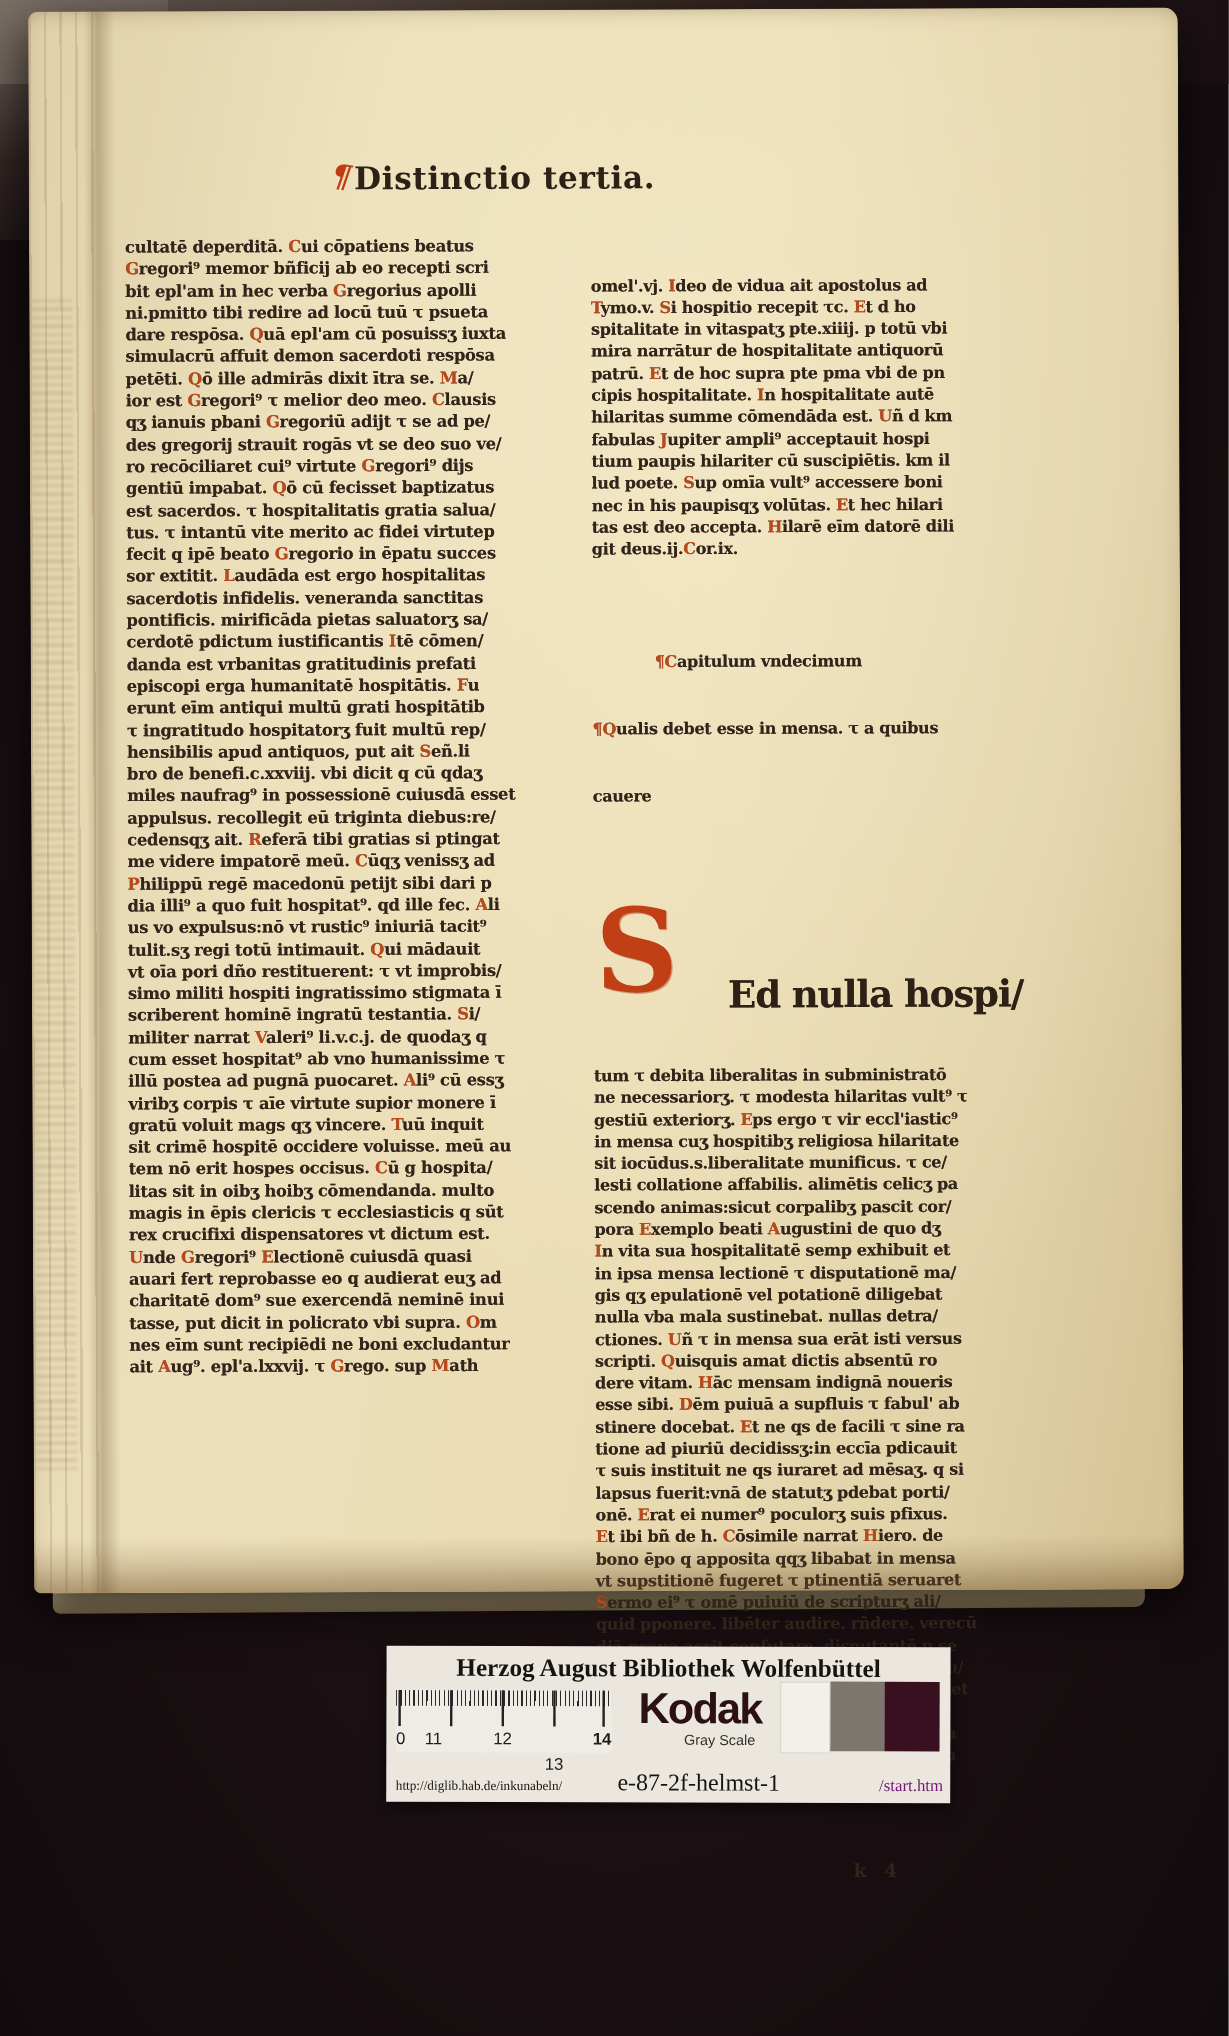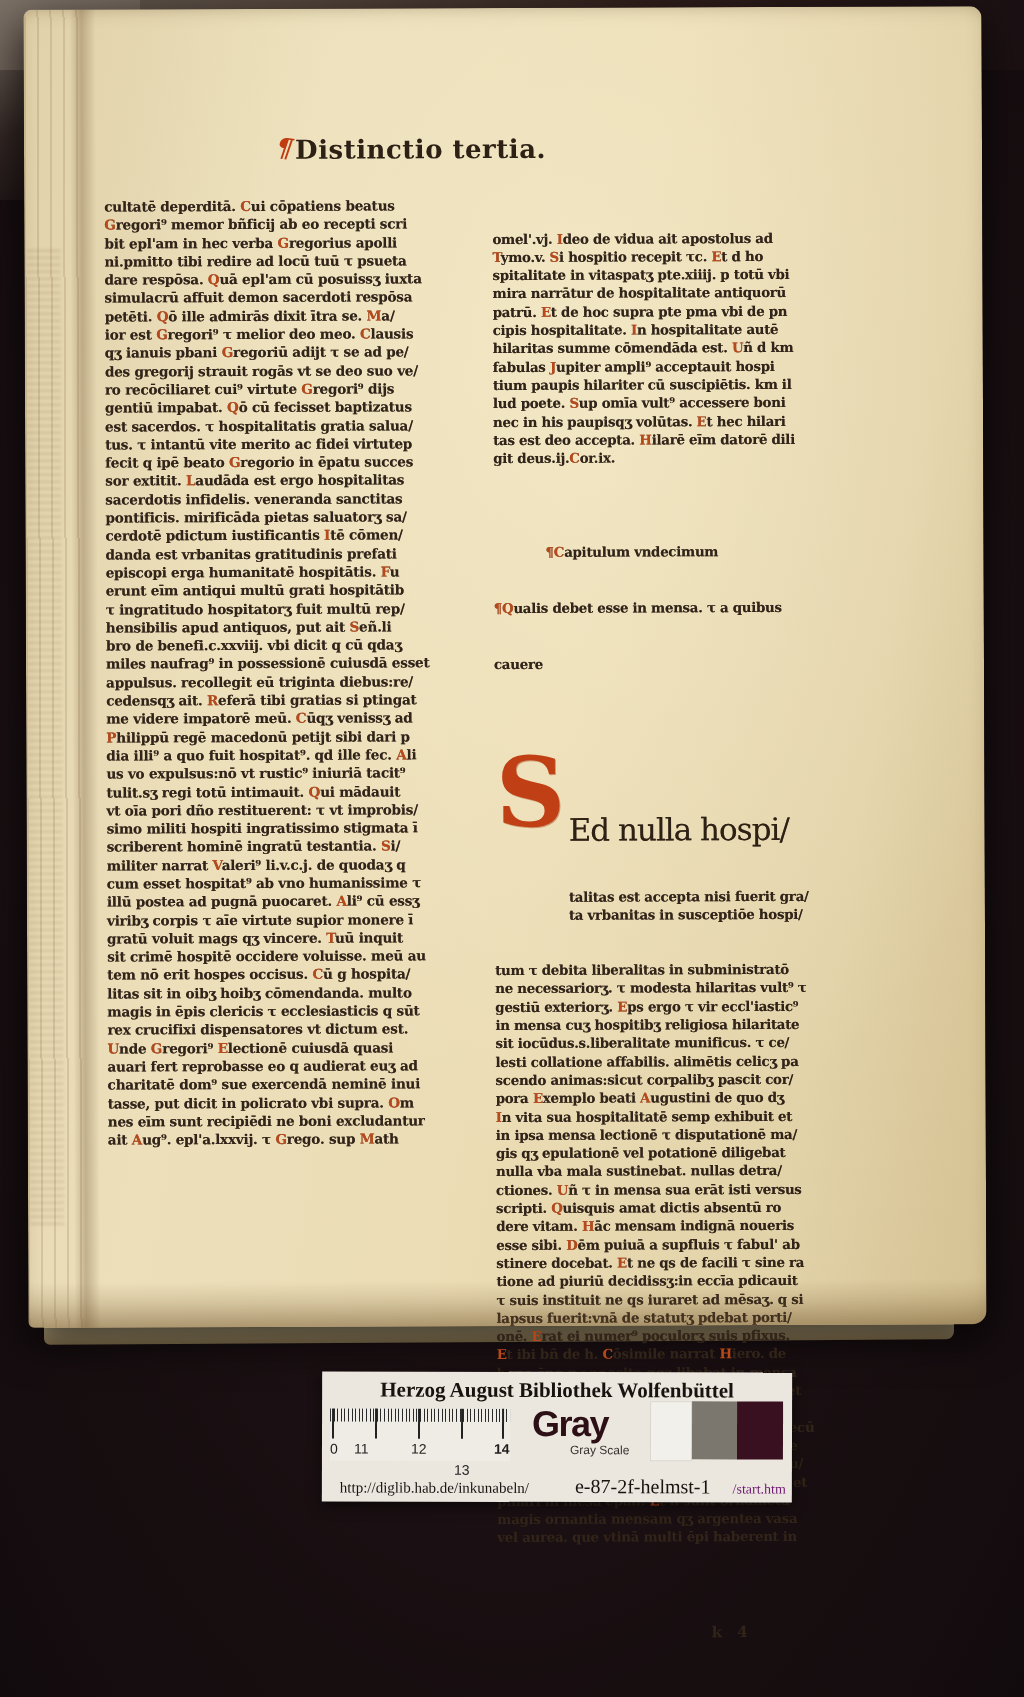--- a/index.html
+++ b/index.html
@@ -45,21 +45,21 @@
   .col-left{left:80px;top:188px;width:300px;font-size:13.6px;line-height:18.3px;letter-spacing:-.25px;}
   .col-right{left:468px;top:185px;width:306px;font-size:13.4px;line-height:18.3px;letter-spacing:-.3px;}
   .chapter-heading{margin-top:2px;}
   .ch1{padding-left:52px;line-height:19.5px;}
   .ch2{line-height:19.5px;}
   .ch3{line-height:19.5px;}
   .incipit{position:relative;margin-top:7px;}
   .lombard{position:absolute;left:0;top:-6px;width:72px;height:96px;
     color:#c03f14;font-size:96px;line-height:88px;font-weight:700;text-align:center;
     text-shadow:1px 1px 0 rgba(160,50,10,.4);}
-  .incipit-large{margin-left:74px;font-size:31px;line-height:42px;font-weight:400;
+  .incipit-large{margin-left:112px;font-size:31px;line-height:42px;font-weight:700;
     letter-spacing:-1px;color:#2d2015;}
   .body-indent{margin-left:74px;}
   .signature{margin-top:4px;padding-left:214px;font-size:15px;letter-spacing:5px;}
 
   
   .footer-card{position:absolute;left:322px;top:1372px;width:470px;height:130px;z-index:3;
     background:#ebe7df;transform:rotate(.15deg);box-shadow:0 4px 14px rgba(0,0,0,.6);
     font-family:"Liberation Serif",serif;}
   .lib-title{margin:6px 8px 2px 8px;text-align:center;font-size:21px;font-weight:700;color:#17130f;}
   .mid-row{position:relative;height:60px;}
@@ -74,21 +74,21 @@
   .kodak-logo{font-family:"Liberation Sans",sans-serif;font-weight:700;font-size:36px;
     letter-spacing:-1.5px;color:#2c1016;line-height:38px;}
   .grayscale-label{font-family:"Liberation Sans",sans-serif;font-size:12px;color:#34312c;
     margin-left:38px;margin-top:0px;}
   .patches{position:absolute;left:328px;top:-4px;display:flex;}
   .patch{height:58px;}
   .p-white{width:40px;background:#f2f0ea;border:1px solid #d9d6ce;}
   .p-gray{width:45px;background:#7b766e;}
   .p-dark{width:46px;background:#38101f;}
   .bottom-row{position:absolute;left:8px;right:6px;bottom:4px;display:flex;align-items:baseline;}
-  .url{font-size:15px;color:#17130f;margin-left:10px;}
+  .url{font-size:11px;color:#17130f;}
   .shelfmark{font-size:20px;color:#17130f;margin-left:46px;}
   .link{font-size:14px;color:#701a75;margin-left:auto;}
 </style>
 </head>
 <body>
 
 <div class="photo">
   <div class="top-shade"></div>
   <div class="corner-gray"></div>
 
@@ -108,21 +108,20 @@
     <div class="col col-right">
       <div>omel'.vj. <span class="rub">I</span>deo de vidua ait apostolus ad<br><span class="rub">T</span>ymo.v. <span class="rub">S</span>i hospitio recepit τc. <span class="rub">E</span>t d ho<br>spitalitate in vitaspatʒ pte.xiiij. p totū vbi<br>mira narrātur de hospitalitate antiquorū<br>patrū. <span class="rub">E</span>t de hoc supra pte pma vbi de pn<br>cipis hospitalitate. <span class="rub">I</span>n hospitalitate autē<br>hilaritas summe cōmendāda est. <span class="rub">U</span>ñ d km<br>fabulas <span class="rub">J</span>upiter ampli⁹ acceptauit hospi<br>tium paupis hilariter cū suscipiētis. km il<br>lud poete. <span class="rub">S</span>up omīa vult⁹ accessere boni<br>nec in his paupisqʒ volūtas. <span class="rub">E</span>t hec hilari<br>tas est deo accepta. <span class="rub">H</span>ilarē eīm datorē dili<br>git deus.ij.<span class="rub">C</span>or.ix.</div>
       <div class="chapter-heading">
         <div class="ch1"><span class="rub">¶</span><span class="rub">C</span>apitulum vndecimum</div>
         <div class="ch2"><span class="rub">¶</span><span class="rub">Q</span>ualis debet esse in mensa. τ a quibus</div>
         <div class="ch3">cauere</div>
       </div>
       <div class="incipit">
         <div class="lombard">S</div>
         <div class="incipit-large">Ed nulla hospi/</div>
-        <div class="body-indent">talitas est accepta nisi fuerit gra/<br>ta vrbanitas in susceptiōe hospi/</div>
         <div>tum τ debita liberalitas in subministratō<br>ne necessariorʒ. τ modesta hilaritas vult⁹ τ<br>gestiū exteriorʒ. <span class="rub">E</span>ps ergo τ vir eccl'iastic⁹<br>in mensa cuʒ hospitibʒ religiosa hilaritate<br>sit iocūdus.s.liberalitate munificus. τ ce/<br>lesti collatione affabilis. alimētis celicʒ pa<br>scendo animas:sicut corpalibʒ pascit cor/<br>pora <span class="rub">E</span>xemplo beati <span class="rub">A</span>ugustini de quo dʒ<br><span class="rub">I</span>n vita sua hospitalitatē semp exhibuit et<br>in ipsa mensa lectionē τ disputationē ma/<br>gis qʒ epulationē vel potationē diligebat<br>nulla vba mala sustinebat. nullas detra/<br>ctiones. <span class="rub">U</span>ñ τ in mensa sua erāt isti versus<br>scripti. <span class="rub">Q</span>uisquis amat dictis absentū ro<br>dere vitam. <span class="rub">H</span>āc mensam indignā noueris<br>esse sibi. <span class="rub">D</span>ēm puiuā a supfluis τ fabul' ab<br>stinere docebat. <span class="rub">E</span>t ne qs de facili τ sine ra<br>tione ad piuriū decidissʒ:in eccīa pdicauit<br>τ suis instituit ne qs iuraret ad mēsaʒ. q si<br>lapsus fuerit:vnā de statutʒ pdebat porti/<br>onē. <span class="rub">E</span>rat ei numer⁹ poculorʒ suis pfixus.<br><span class="rub">E</span>t ibi bñ de h. <span class="rub">C</span>ōsimile narrat <span class="rub">H</span>iero. de<br>bono ēpo q apposita qqʒ libabat in mensa<br>vt supstitionē fugeret τ ptinentiā seruaret<br><span class="rub">S</span>ermo ei⁹ τ omē puiuiū de scripturʒ ali/<br>quid pponere. libēter audire. rñdere. verecū<br>diā praua acrit confutare. disputantē p se<br>magis docere qʒ vincere τc. <span class="rub">H</span>ec sūt fercu/<br>la celestia. h pocula sacra q dñt mīstrari et<br>pinari in mēsa ēpali. <span class="rub">E</span>t h sunt ornamēta<br>magis ornantia mensam qʒ argentea vasa<br>vel aurea. que vtinā multi ēpi haberent in</div>
       </div>
       <div class="signature">k 4</div>
     </div>
 
     <div class="page-bottom-shade"></div>
   </div>
 
   <div class="footer-card">
     <div class="lib-title">Herzog August Bibliothek Wolfenbüttel</div>
@@ -134,21 +133,21 @@
         <div class="cmtick ct2"></div>
         <div class="cmtick ct3"></div>
         <div class="cmtick ct4"></div>
         <span class="rnum rn0">0</span>
         <span class="rnum rn1">11</span>
         <span class="rnum rn2">12</span>
         <span class="rnum rn3">13</span>
         <span class="rnum rn4">14</span>
       </div>
       <div class="kodak-block">
-        <div class="kodak-logo">Gray</div>
+        <div class="kodak-logo">Kodak</div>
         <div class="grayscale-label">Gray Scale</div>
       </div>
       <div class="patches">
         <div class="patch p-white"></div>
         <div class="patch p-gray"></div>
         <div class="patch p-dark"></div>
       </div>
     </div>
     <div class="bottom-row">
       <span class="url">http://diglib.hab.de/inkunabeln/</span>

